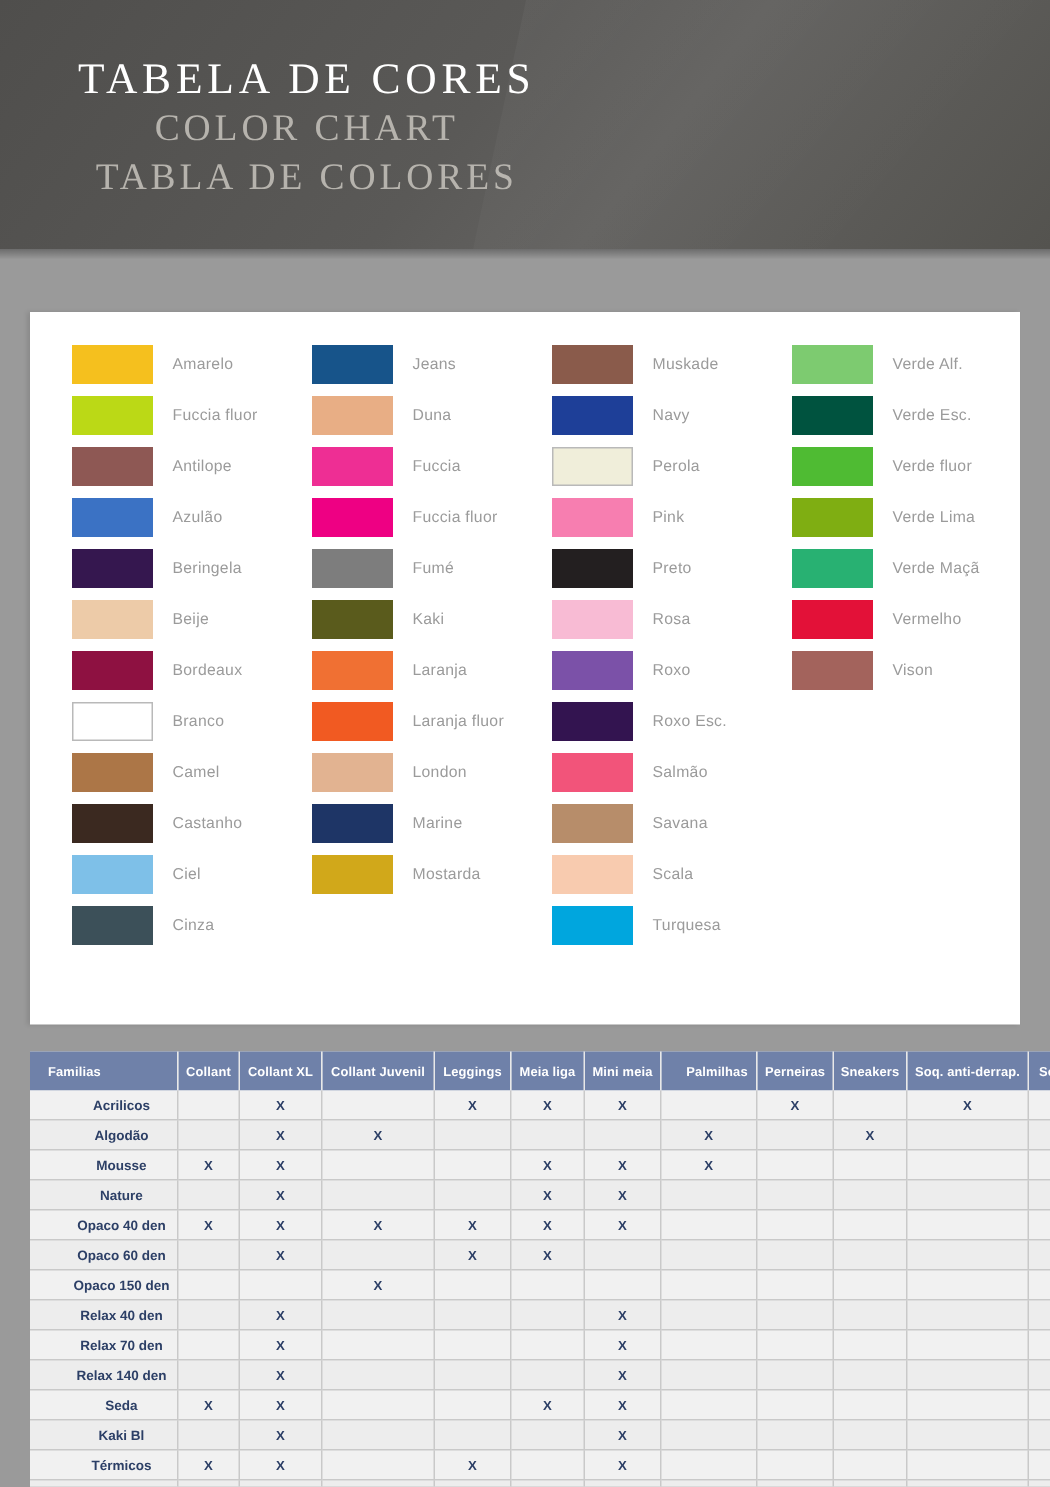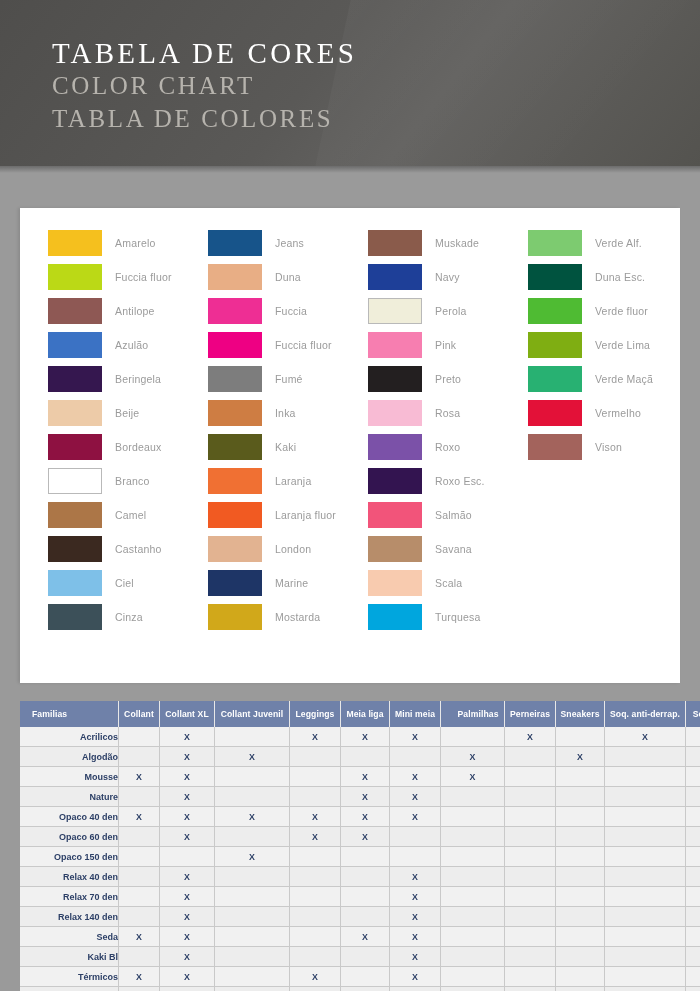--- a/index.html
+++ b/index.html
@@ -45,20 +45,21 @@
     line-height: 1.18;
     white-space: nowrap;
   }
   .title-sub {
     font-family: "Liberation Serif", serif;
     font-size: 25px;
     letter-spacing: 2.6px;
     color: #b6b3ad;
     line-height: 1.3;
     white-space: nowrap;
+    text-align: center;
   }
   #banner-shadow {
     position: absolute;
     left: 0; top: 166px;
     width: 700px; height: 7px;
     background: linear-gradient(180deg, rgba(0,0,0,0.30) 0%, rgba(0,0,0,0.0) 100%);
   }
 
   
   #swatch-panel {
@@ -136,21 +137,21 @@
     font-weight: bold;
     color: #2c3f66;
     text-align: center;
     border-bottom: 1px solid #c9c9c9;
     border-right: 1px solid #c9c9c9;
     background: #f1f1f1;
     padding: 0;
   }
   table#compat-table td:last-child { border-right: none; }
   table#compat-table td.row-head {
-    text-align: right;
+    text-align: center;
     padding-left: 24px;
     color: #2c3f66;
     font-size: 9px;
   }
   table#compat-table tr:nth-child(even) td { background: #ededed; }
 </style>
 </head>
 <body>
 
 <div id="header-banner">
@@ -229,24 +230,20 @@
         </div>
         <div class="swatch-row">
           <div class="swatch-chip" style="background: rgb(238, 0, 131);"></div>
           <div class="swatch-label">Fuccia fluor</div>
         </div>
         <div class="swatch-row">
           <div class="swatch-chip" style="background: rgb(125, 125, 125);"></div>
           <div class="swatch-label">Fumé</div>
         </div>
         <div class="swatch-row">
-          <div class="swatch-chip" style="background: rgb(206, 125, 67);"></div>
-          <div class="swatch-label">Inka</div>
-        </div>
-        <div class="swatch-row">
           <div class="swatch-chip" style="background: rgb(90, 91, 28);"></div>
           <div class="swatch-label">Kaki</div>
         </div>
         <div class="swatch-row">
           <div class="swatch-chip" style="background: rgb(240, 112, 51);"></div>
           <div class="swatch-label">Laranja</div>
         </div>
         <div class="swatch-row">
           <div class="swatch-chip" style="background: rgb(241, 90, 34);"></div>
           <div class="swatch-label">Laranja fluor</div>
@@ -314,21 +311,21 @@
           <div class="swatch-label">Turquesa</div>
         </div>
       </div>
       <div class="swatch-col">
         <div class="swatch-row">
           <div class="swatch-chip" style="background: rgb(125, 203, 112);"></div>
           <div class="swatch-label">Verde Alf.</div>
         </div>
         <div class="swatch-row">
           <div class="swatch-chip" style="background: rgb(0, 83, 63);"></div>
-          <div class="swatch-label">Duna Esc.</div>
+          <div class="swatch-label">Verde Esc.</div>
         </div>
         <div class="swatch-row">
           <div class="swatch-chip" style="background: rgb(79, 187, 51);"></div>
           <div class="swatch-label">Verde fluor</div>
         </div>
         <div class="swatch-row">
           <div class="swatch-chip" style="background: rgb(127, 174, 18);"></div>
           <div class="swatch-label">Verde Lima</div>
         </div>
         <div class="swatch-row">

